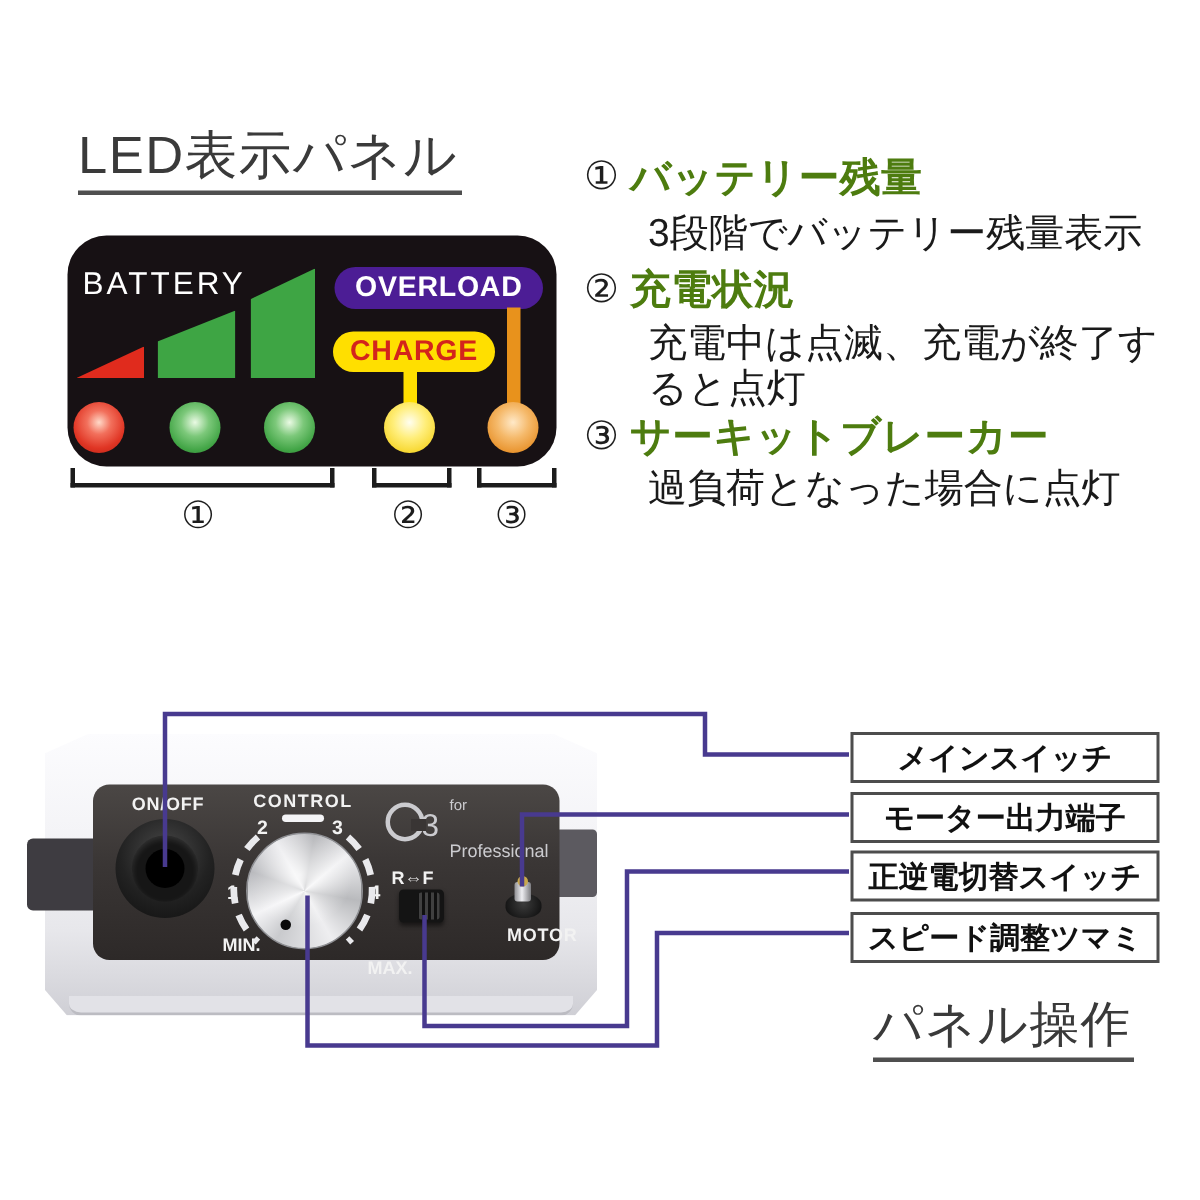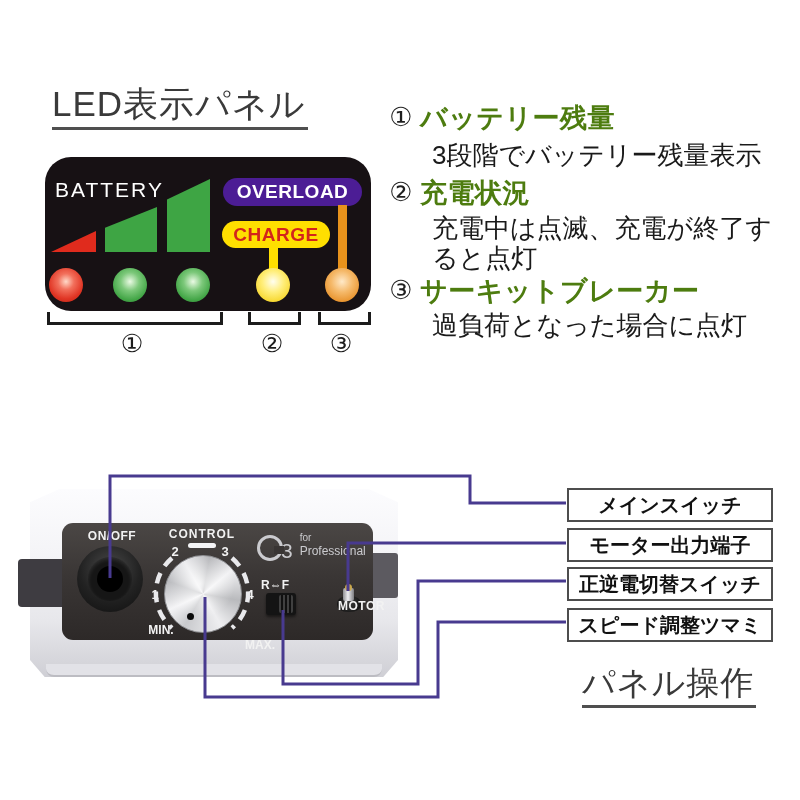--- a/index.html
+++ b/index.html
@@ -66,21 +66,21 @@
       border-bottom:2px solid #bcbcc2;border-radius:0 0 8px 8px;}
   .device-panel{left:62px;top:523px;width:311px;height:117px;border-radius:11px;
       background:linear-gradient(180deg,#4b4745 0%,#3a3635 45%,#2d2928 100%);}
 
   .pnl-text{color:#f2f2f2;font-weight:bold;text-align:center;}
   .lbl-onoff{left:85px;top:529px;width:54px;font-size:12px;letter-spacing:.5px;}
   .lbl-control{left:164px;top:527px;width:76px;font-size:12px;letter-spacing:1px;}
   .lbl-min{left:140px;top:623px;width:42px;font-size:12px;}
   .lbl-max{left:222px;top:638px;width:42px;font-size:12px;margin-left:17px;}
   .lbl-rf{left:254px;top:578px;width:42px;font-size:12px;}
-  .lbl-motor{left:318px;top:599px;width:46px;font-size:12px;letter-spacing:.5px;padding-left:20px;}
+  .lbl-motor{left:318px;top:616px;width:46px;font-size:12px;letter-spacing:.5px;padding-left:20px;}
   .knob-num{width:14px;font-size:13px;}
   .num-2{left:168px;top:544px;} .num-3{left:218px;top:544px;}
   .num-1{left:148px;top:587px;} .num-4{left:243px;top:587px;}
 
   .jack-outer{left:77px;top:546px;width:66px;height:66px;border-radius:50%;
       background:radial-gradient(circle at 50% 35%,#4a4a4a 0%,#222222 55%,#0f0f0f 100%);}
   .jack-mid{left:88px;top:557px;width:44px;height:44px;border-radius:50%;background:#161616;
       box-shadow:inset 0 2px 4px rgba(255,255,255,.12);}
   .jack-hole{left:97px;top:566px;width:26px;height:26px;border-radius:50%;background:#000000;}
 
@@ -90,21 +90,21 @@
                      #f1f1f3 200deg,#b9babd 250deg,#eeeef0 300deg,#c9cacd 360deg);}
   .knob-dot{left:187px;top:613px;width:7px;height:7px;border-radius:50%;background:#0a0a0a;}
   .knob-pointer{left:188px;top:543px;width:28px;height:5px;border-radius:3px;background:#f4f4f6;}
 
   .glogo{left:257px;top:533px;display:flex;align-items:flex-start;color:#cbcbcf;}
   .glogo-g{width:20px;height:20px;border:3px solid #cbcbcf;border-radius:50%;position:relative;margin-top:2px;}
   .glogo-g::after{content:"";position:absolute;right:-4px;top:8px;width:10px;height:8px;background:#393534;}
   .glogo-3{font-size:21px;font-weight:500;margin:6px 0 0 -2px;}
   .glogo-txt{margin:0 0 0 7px;line-height:1;}
   .glogo-for{font-size:10px;}
-  .glogo-pro{font-size:12px;margin-top:2px;}
+  .glogo-pro{font-size:12px;margin-top:18px;}
 
   .rf-switch{left:266px;top:593px;width:30px;height:22px;background:#141414;border-radius:3px;
       box-shadow:0 2px 3px rgba(0,0,0,.5);}
   .rf-slider{left:279px;top:595px;width:14px;height:18px;border-radius:2px;
       background:repeating-linear-gradient(90deg,#404040 0 2px,#101010 2px 4px);}
 
   .motor-base{left:337px;top:596px;width:24px;height:16px;border-radius:45%;
       background:radial-gradient(circle at 50% 40%,#3c3c3c 0%,#141414 80%);}
   .motor-pin{left:343px;top:588px;width:11px;height:13px;border-radius:2px;
       background:linear-gradient(90deg,#8f8f93,#eeeef2 45%,#7c7c80);}

